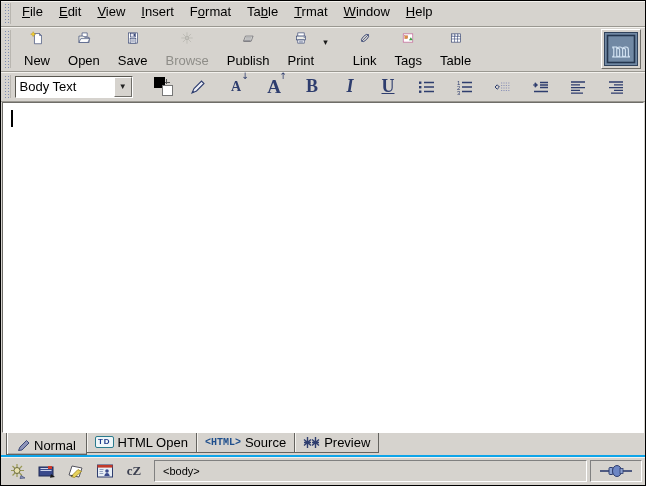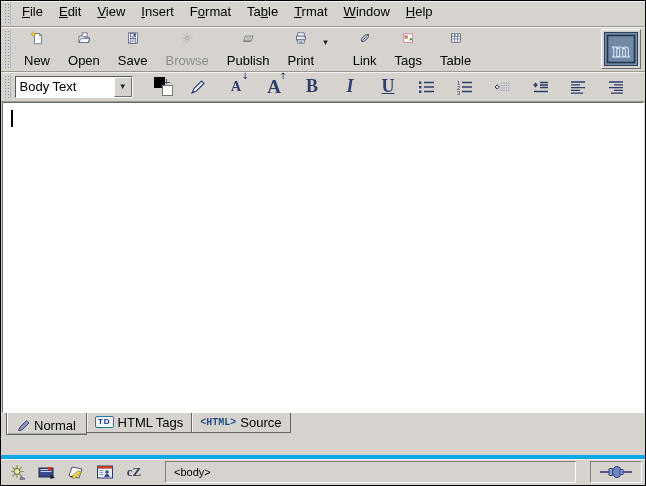--- a/index.html
+++ b/index.html
@@ -99,22 +99,22 @@
   }
   .tab.active { height:22px; z-index:2; position:relative; padding:7px 10px 3px; box-shadow:inset 1px 0 0 #fff, inset 0 -1px 0 #aaa; }
   .badge-td {
     font-size:8px; font-weight:bold; color:#1e3a8c; letter-spacing:1px;
     border:1px solid #2a7a8c; border-radius:2px; padding:0 2px; background:#eef6f8; line-height:10px;
   }
   .badge-html { font-family:"Liberation Mono", monospace; font-size:10px; font-weight:bold; color:#1e4e8c; }
   
   .statusbar {
     display:flex; align-items:center; height:30px;
-    border-top:4px solid #0ea5e9; box-shadow:inset 0 1px 0 #f4f2ee;
-    padding:3px 3px; gap:14px;margin-top:20px;
+    border-top:2px solid #0ea5e9; box-shadow:inset 0 1px 0 #f4f2ee;
+    padding:3px 3px; gap:3px;
   }
   .component-bar { display:flex; align-items:center; gap:7px; padding:0 6px 0 3px; }
   .comp-btn { width:22px; height:20px; display:flex; align-items:center; justify-content:center; }
   .chatzilla { font-family:"Liberation Serif", serif; font-weight:bold; font-size:13px; color:#3c4050; }
   .status-panel {
     flex:1; height:22px; display:flex; align-items:center; padding:0 8px;
     border:1px solid; border-color:#808080 #fff #fff #808080; font-size:11px;
   }
   .plug-panel {
     width:52px; height:22px; display:flex; align-items:center; justify-content:center;
@@ -325,25 +325,32 @@
 
   <div class="tabrow">
     <div class="tab active">
       <svg width="13" height="13" viewBox="0 0 13 13">
         <path d="M1.5 11.5l1.5-3.5L9.5 1.5 12 4 5 11z" fill="#8e94b8" stroke="#2e3d6e" stroke-width="0.9"></path>
       </svg>
       <span>Normal</span>
     </div>
     <div class="tab">
       <span class="badge-td">TD</span>
-      <span>HTML Tags</span>
+      <span>HTML Open</span>
     </div>
     <div class="tab">
       <span class="badge-html">&lt;HTML&gt;</span>
       <span>Source</span>
+    </div>
+    <div class="tab">
+      <svg width="17" height="13" viewBox="0 0 17 13">
+        <path d="M4.5 1v11M1 3.5l7 6M8 3.5l-7 6M1 6.5h7" stroke="#2e3d6e" stroke-width="1.4"></path>
+        <path d="M12.5 1v11M9 3.5l7 6M16 3.5l-7 6M9 6.5h7" stroke="#2e3d6e" stroke-width="1.4"></path>
+      </svg>
+      <span>Preview</span>
     </div>
   </div>
 
   <div class="statusbar">
     <div class="component-bar">
       <div class="comp-btn">
         <svg width="20" height="17" viewBox="0 0 20 17">
           <path d="M9 1v13M3 7.5h13M4.5 3l9.5 9.5M14 3L4.5 12.5" stroke="#9a9a55" stroke-width="1.2"></path>
           <circle cx="9" cy="7.5" r="3" fill="#e8e2b0" stroke="#6a6a40"></circle>
           <path d="M13 12.5l4 2.5-5 .5z" fill="#8e94b8" stroke="#2e3d6e" stroke-width="0.6"></path>

